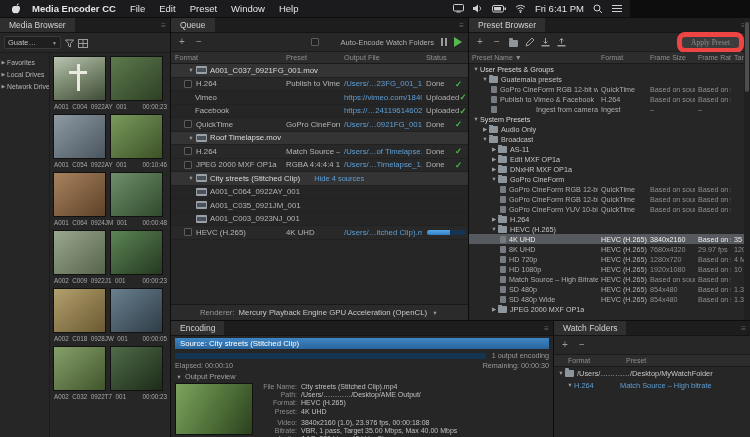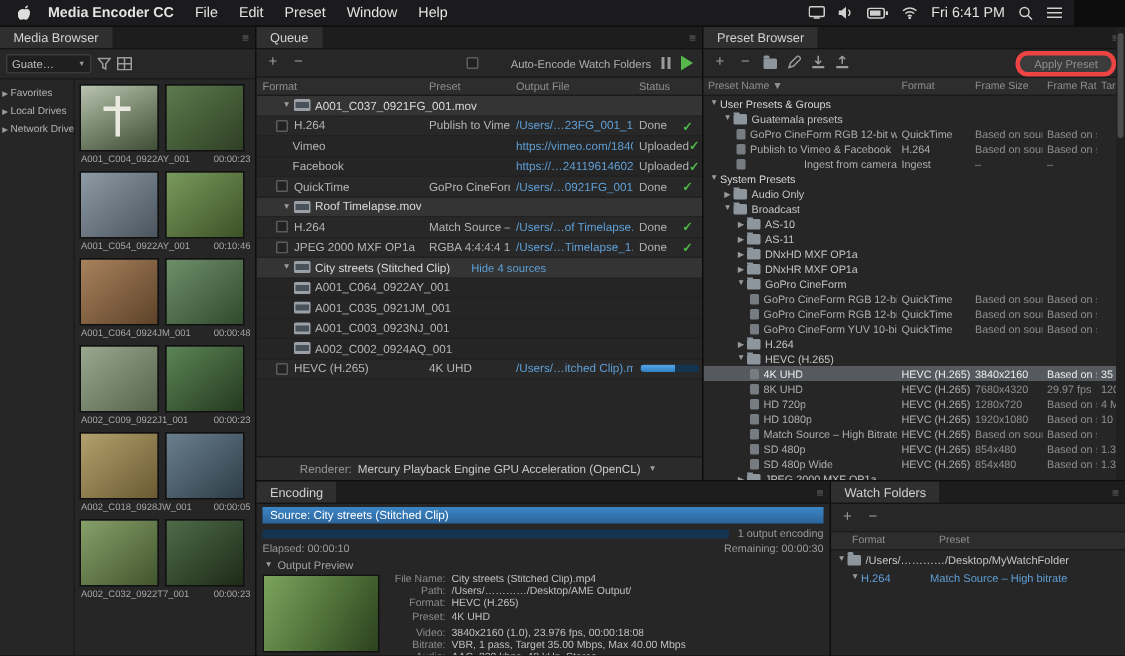--- a/index.html
+++ b/index.html
@@ -1,21 +1,21 @@
 <!DOCTYPE html>
 <html><head>
 <meta charset="utf-8">
 <style>
   *{margin:0;padding:0;box-sizing:border-box;}
   html,body{width:750px;height:437px;overflow:hidden;background:#0d0d0d;
     font-family:"Liberation Sans",sans-serif;color:#b5b5b5;}
   .panel{position:absolute;background:#262626;display:flex;flex-direction:column;overflow:hidden;}
 
   
-  #menubar{position:absolute;left:0;top:0;width:716px;height:17px;background:#1b1b1d;
+  #menubar{position:absolute;left:0;top:0;width:630px;height:17px;background:#1b1b1d;
     display:flex;align-items:center;padding:0 8px;color:#e4e4e4;font-size:9.5px;z-index:5;}
   #menubar .menu-item{padding:0 7px;white-space:nowrap;}
   #menubar .app-name{font-weight:bold;padding:0 7px;white-space:nowrap;}
   #menubar .mb-right{margin-left:auto;display:flex;align-items:center;gap:9px;}
   #menubar svg{display:block;}
   #menubar .clock{white-space:nowrap;}
 
   
   .tabstrip{height:15px;background:#1d1d1d;display:flex;align-items:stretch;flex:none;border-bottom:1px solid #141414;}
   .tab{background:#2f2f2f;color:#d2d2d2;font-size:8.5px;padding:0 9px;display:flex;align-items:center;white-space:nowrap;}
@@ -89,22 +89,22 @@
   .st-text{font-size:7.8px;color:#b0b0b0;}
   .pill{width:40px;height:5px;border-radius:3px;background:#14344f;overflow:hidden;display:inline-block;margin-left:1px;}
   .pill-fill{display:block;height:100%;background:linear-gradient(#58a8e8,#2f7fc4);}
   .q-footer{height:16px;border-top:1px solid #191919;background:#2b2b2b;display:flex;align-items:center;
     justify-content:center;gap:4px;font-size:7.8px;color:#969696;flex:none;}
   .q-footer .val{color:#c9c9c9;}
   .auto-encode{margin-left:auto;display:flex;align-items:center;gap:17px;font-size:7.5px;color:#b0b0b0;}
 
   
   #preset-browser{left:469px;top:18px;width:281px;height:302px;}
-  .apply-btn{margin-left:auto;background:#3c3c3c;border:3px solid #ef4444;border-radius:8px;color:#8f8f8f;
-    font-size:7.5px;padding:1px 9px;white-space:nowrap;}
+  .apply-btn{margin-left:auto;background:#3c3c3c;border:5px solid #ef4444;border-radius:8px;color:#8f8f8f;
+    font-size:7.5px;padding:1px 9px;white-space:nowrap;font-family:Liberation Serif, serif;}
   .p-cols{display:grid;grid-template-columns:129px 49px 48px 36px 1fr;height:12px;background:#2d2d2d;
     border-bottom:1px solid #1a1a1a;color:#8f8f8f;font-size:7px;align-items:center;flex:none;}
   .p-cols .cell{padding:0 3px;}
   .p-body{flex:1;overflow:hidden;position:relative;}
   .p-row{display:grid;grid-template-columns:129px 49px 48px 36px 1fr;height:10px;align-items:center;
     font-size:7.2px;color:#aeaeae;}
   .p-row .cell{padding:0 3px;}
   .p-row .name{display:flex;align-items:center;overflow:hidden;white-space:nowrap;}
   .p-row .nm{overflow:hidden;white-space:nowrap;}
   .p-row.section .nm{color:#d9d9d9;}
@@ -421,26 +421,20 @@
           <span class="film-icon"></span>
           <span>A001_C035_0921JM_001</span>
         </div>
       </div>
       <div class="q-row subsource">
         <div class="cell c1 ind2" style="grid-column: 1 / -1;">
           <span class="film-icon"></span>
           <span>A001_C003_0923NJ_001</span>
         </div>
       </div>
-      <div class="q-row subsource">
-        <div class="cell c1 ind2" style="grid-column: 1 / -1;">
-          <span class="film-icon"></span>
-          <span>A002_C002_0924AQ_001</span>
-        </div>
-      </div>
       <div class="q-row encoding">
         <div class="cell c1 ind1">
           <span class="checkbox"></span>
           <span>HEVC (H.265)</span>
         </div>
         <div class="cell">4K UHD</div>
         <div class="cell"><span class="link">/Users/…itched Clip).mp4</span></div>
         <div class="status-cell">
           <span class="pill">
             <span class="pill-fill" style="width: 60%;"></span>
@@ -565,43 +559,32 @@
         </div>
         <div class="cell"></div>
         <div class="cell dim"></div>
         <div class="cell dim"></div>
         <div class="cell dim"></div>
       </div>
       <div class="p-row folder">
         <div class="name" style="padding-left: 21px;">
           <span class="chev">▶</span>
           <span class="folder-icon"></span>
-          <span class="nm">AS-10</span>
+          <span class="nm">AS-11</span>
         </div>
         <div class="cell"></div>
         <div class="cell dim"></div>
         <div class="cell dim"></div>
         <div class="cell dim"></div>
       </div>
       <div class="p-row folder">
         <div class="name" style="padding-left: 21px;">
           <span class="chev">▶</span>
           <span class="folder-icon"></span>
-          <span class="nm">AS-11</span>
-        </div>
-        <div class="cell"></div>
-        <div class="cell dim"></div>
-        <div class="cell dim"></div>
-        <div class="cell dim"></div>
-      </div>
-      <div class="p-row folder">
-        <div class="name" style="padding-left: 21px;">
-          <span class="chev">▶</span>
-          <span class="folder-icon"></span>
-          <span class="nm">DNxHD MXF OP1a</span>
+          <span class="nm">Edit MXF OP1a</span>
         </div>
         <div class="cell"></div>
         <div class="cell dim"></div>
         <div class="cell dim"></div>
         <div class="cell dim"></div>
       </div>
       <div class="p-row folder">
         <div class="name" style="padding-left: 21px;">
           <span class="chev">▶</span>
           <span class="folder-icon"></span>

